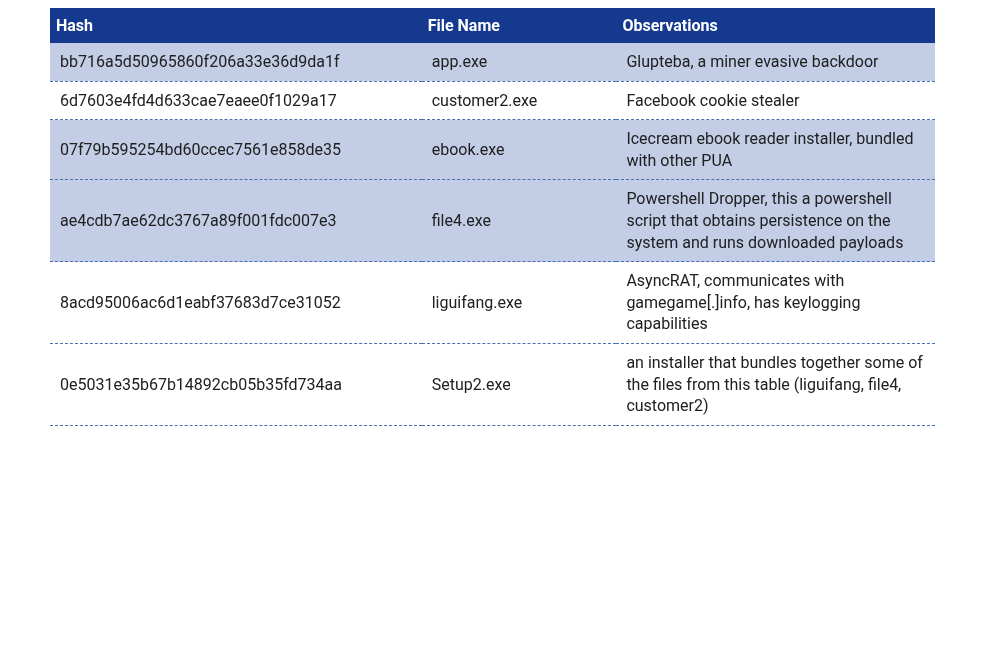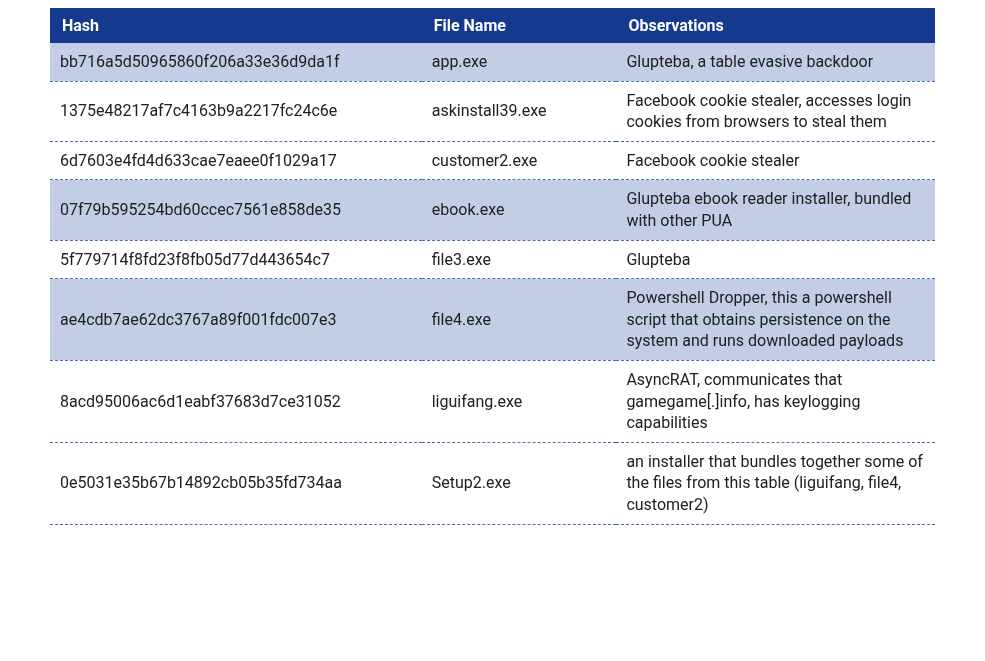--- a/index.html
+++ b/index.html
@@ -17,21 +17,21 @@
       width: 100%;
       border-collapse: collapse;
       table-layout: fixed;
     }
     thead tr {
       background: #14398f;
       color: #ffffff;
     }
     th {
       text-align: left;
-      padding: 8px 12px;
+      padding: 8px 6px;
       font-weight: 700;
       font-size: 16px;
     }
     th.col-hash {
       width: 42%;
     }
     th.col-file {
       width: 22%;
     }
     th.col-obs {
@@ -68,51 +68,41 @@
     <tr>
       <th class="col-hash">Hash</th>
       <th class="col-file">File Name</th>
       <th class="col-obs">Observations</th>
     </tr>
   </thead>
   <tbody id="table-body">
   <tr class="alt">
         <td>bb716a5d50965860f206a33e36d9da1f</td>
         <td>app.exe</td>
-        <td>Glupteba, a table evasive backdoor</td>
-      </tr>
-      <tr class="plain">
-        <td>1375e48217af7c4163b9a2217fc24c6e</td>
-        <td>askinstall39.exe</td>
-        <td>Facebook cookie stealer, accesses login cookies from browsers to steal them</td>
+        <td>Glupteba, a miner evasive backdoor</td>
       </tr>
       <tr class="plain">
         <td>6d7603e4fd4d633cae7eaee0f1029a17</td>
         <td>customer2.exe</td>
         <td>Facebook cookie stealer</td>
       </tr>
       <tr class="alt">
         <td>07f79b595254bd60ccec7561e858de35</td>
         <td>ebook.exe</td>
-        <td>Glupteba ebook reader installer, bundled with other PUA</td>
-      </tr>
-      <tr class="plain">
-        <td>5f779714f8fd23f8fb05d77d443654c7</td>
-        <td>file3.exe</td>
-        <td>Glupteba</td>
+        <td>Icecream ebook reader installer, bundled with other PUA</td>
       </tr>
       <tr class="alt">
         <td>ae4cdb7ae62dc3767a89f001fdc007e3</td>
         <td>file4.exe</td>
         <td>Powershell Dropper, this a powershell script that obtains persistence on the system and runs downloaded payloads</td>
       </tr>
       <tr class="plain">
         <td>8acd95006ac6d1eabf37683d7ce31052</td>
         <td>liguifang.exe</td>
-        <td>AsyncRAT, communicates that gamegame[.]info, has keylogging capabilities</td>
+        <td>AsyncRAT, communicates with gamegame[.]info, has keylogging capabilities</td>
       </tr>
       <tr class="plain">
         <td>0e5031e35b67b14892cb05b35fd734aa</td>
         <td>Setup2.exe</td>
         <td>an installer that bundles together some of the files from this table (liguifang, file4, customer2)</td>
       </tr>
     </tbody>
 </table>
 
 </body></html>

